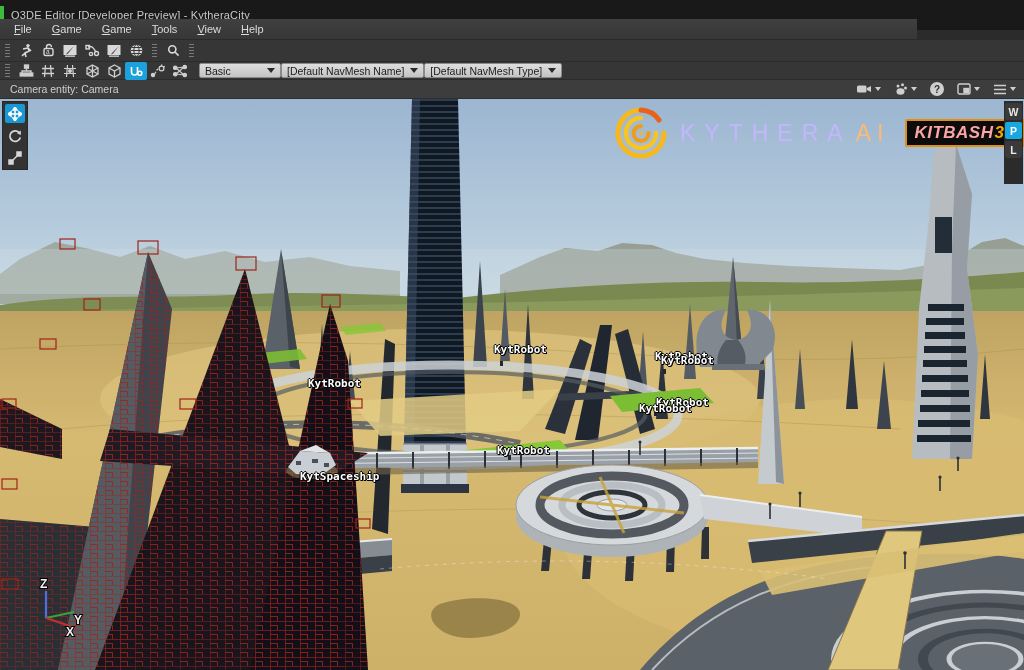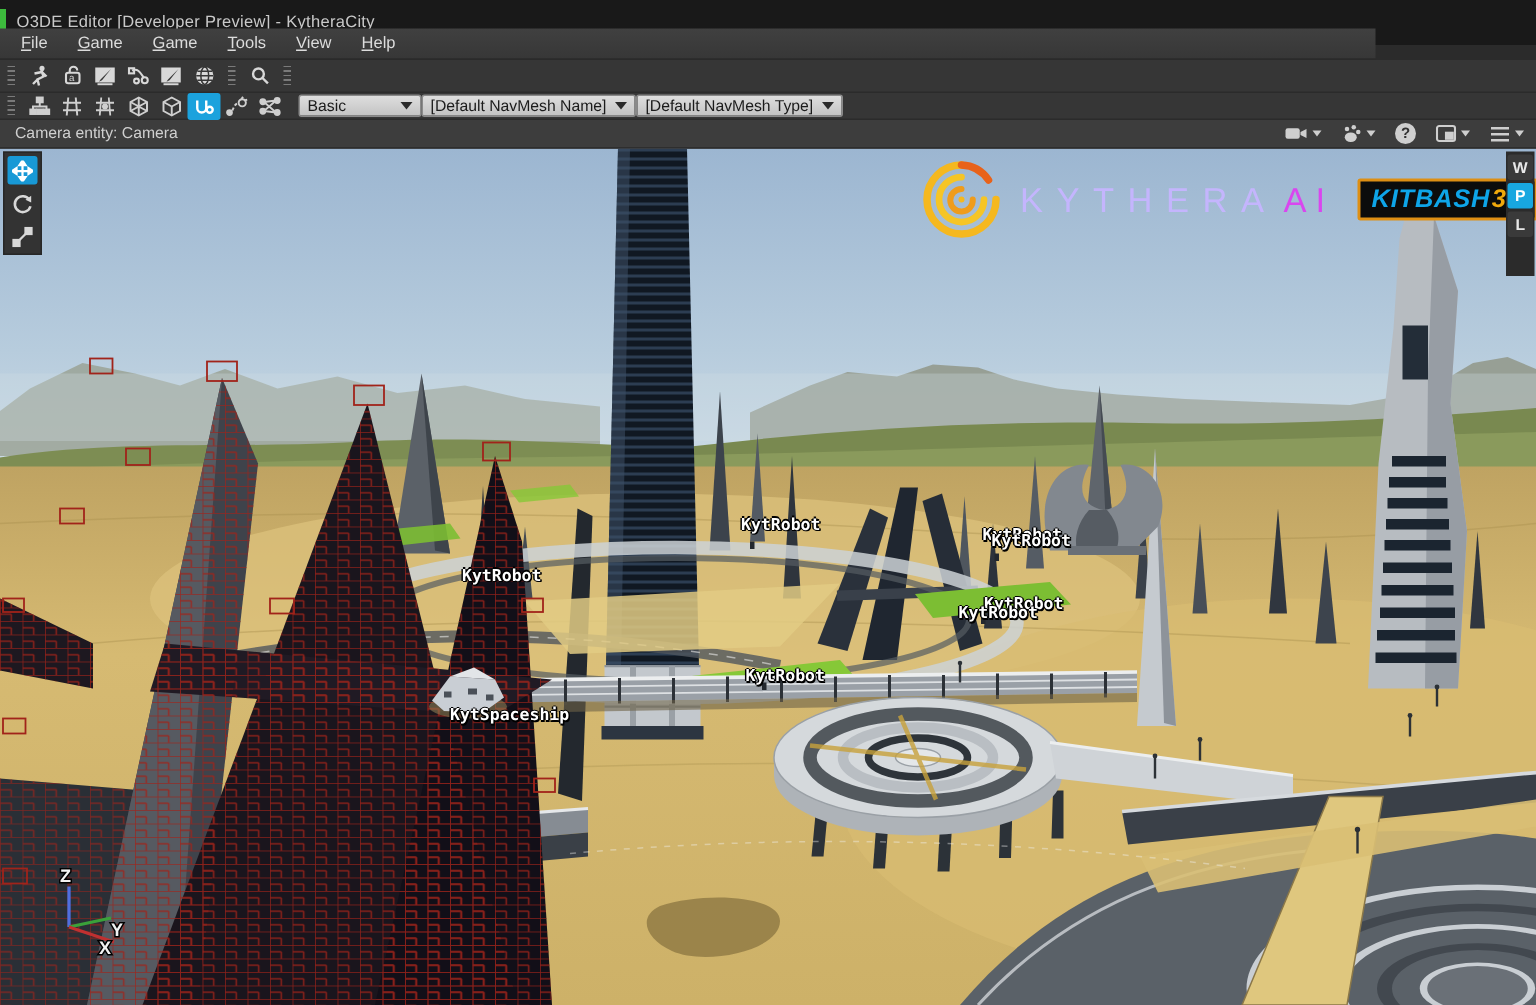--- a/index.html
+++ b/index.html
@@ -65,24 +65,24 @@
   
   .wpl { position:absolute; right:1px; top:2px; width:19px; background:#2b2b2b; padding:2px 0 26px 0;
          display:flex; flex-direction:column; gap:2px; align-items:center; }
   .wpl-btn { width:17px; height:17px; display:flex; align-items:center; justify-content:center;
              color:#e8e8e8; font-size:10.5px; font-weight:bold; border-radius:2px; background:#3a3a3a; }
   .wpl-btn.active { background:#18a7e0; color:#fff; }
 
   
   .logo-overlay { position:absolute; left:612px; top:8px; display:flex; align-items:center; }
   .kythera-text { color:#c4b5fd; font-size:23px; letter-spacing:9px; font-weight:400; margin-left:10px; }
-  .kythera-ai { color:#d946ef; font-size:23px; letter-spacing:6px; font-weight:400; margin-left:4px; }
+  .kythera-ai { color:#fdba74; font-size:23px; letter-spacing:6px; font-weight:400; margin-left:4px; }
   .kitbash-box { margin-left:16px; background:#0c0c0c; border:2px solid #de8f14; border-radius:2px;
                  padding:2px 7px; display:flex; align-items:baseline; }
-  .kitbash-text { color:#0ea5e9; font-weight:bold; font-style:italic; font-size:17px; letter-spacing:.5px; }
+  .kitbash-text { color:#fca5a5; font-weight:bold; font-style:italic; font-size:17px; letter-spacing:.5px; }
   .kitbash-3d { color:#f0a80c; font-weight:bold; font-style:italic; font-size:17px; margin-left:1px; }
 
   
   .entity-label { position:absolute; color:#fff; font-family:"DejaVu Sans Mono", monospace;
                   font-size:11px; font-weight:bold; white-space:nowrap;
                   text-shadow:1px 0 0 #000,-1px 0 0 #000,0 1px 0 #000,0 -1px 0 #000,1px 1px 0 #000; }
 
   
   .gizmo { position:absolute; left:28px; bottom:28px; }
   .gizmo text { fill:#f2f2f2; font-family:"Liberation Sans", sans-serif; font-size:12px; font-weight:bold;

